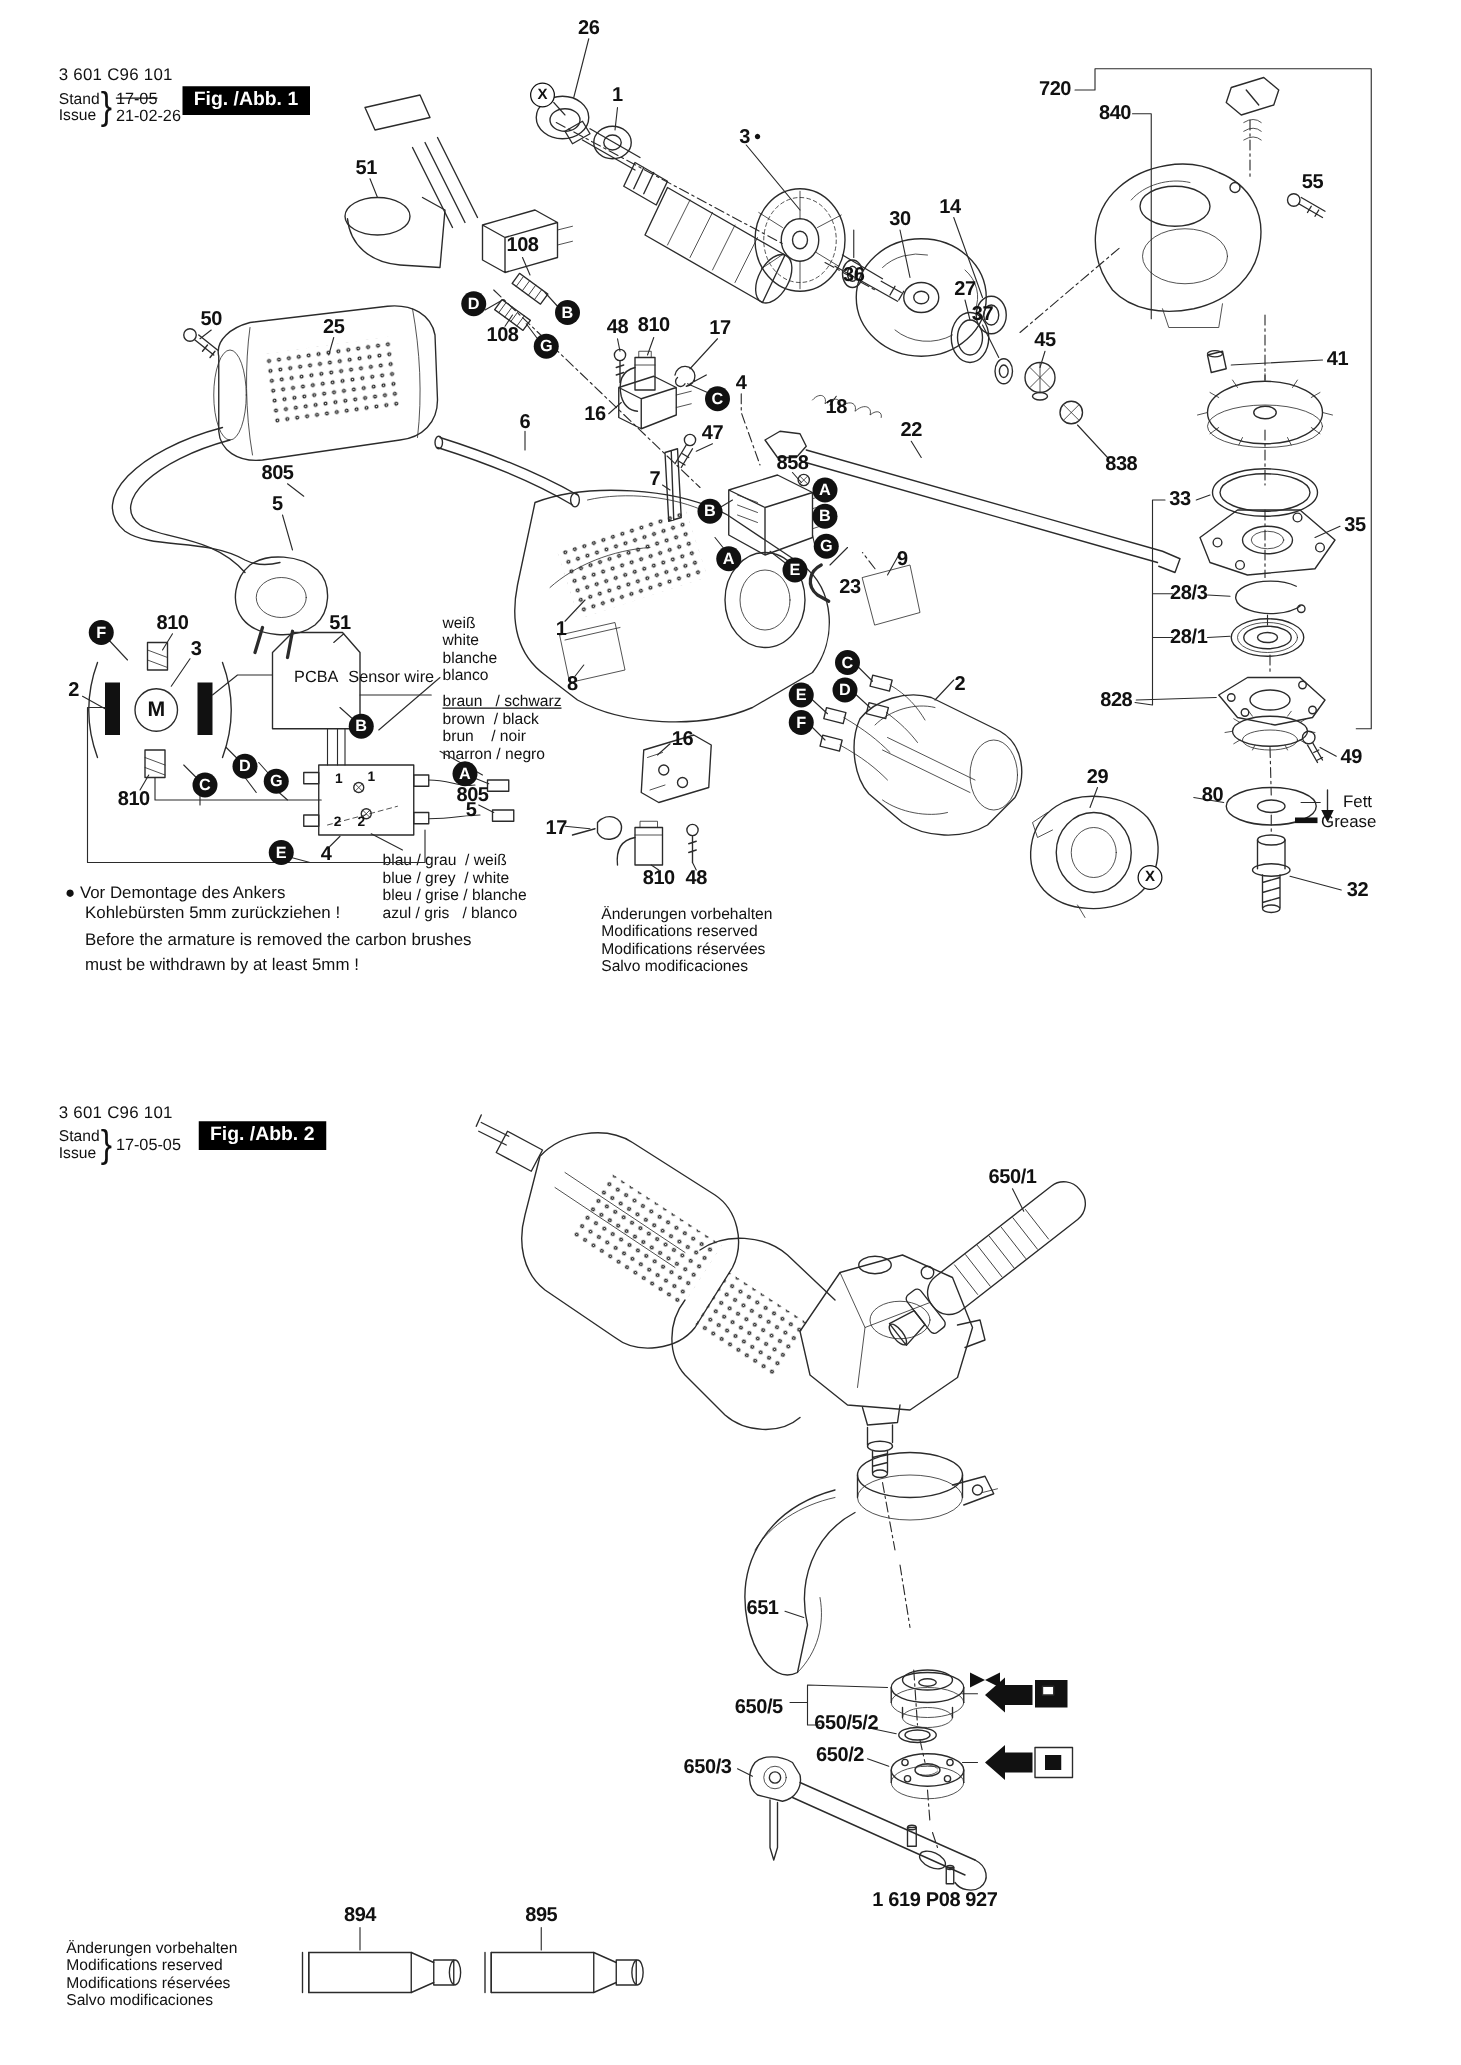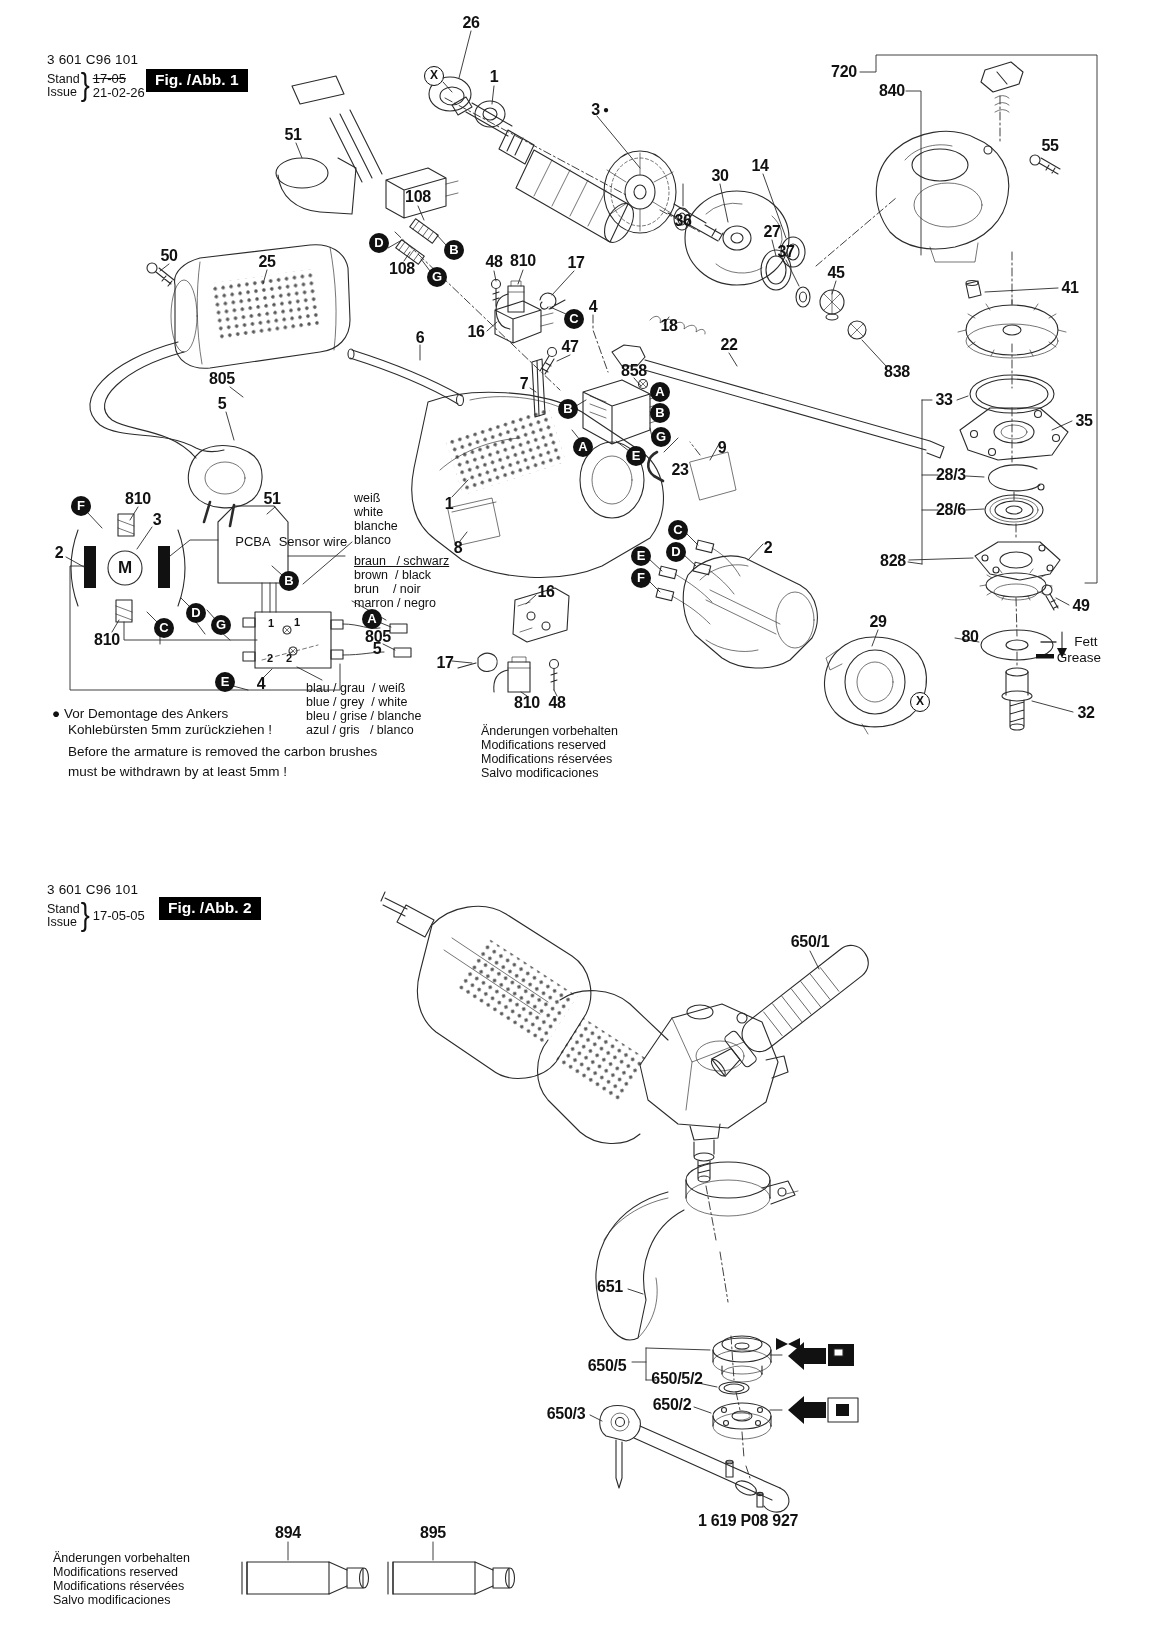--- a/index.html
+++ b/index.html
@@ -474,21 +474,21 @@
       <div class="co co-n" style="left: 786px; top: 252px;">37</div>
       <div class="co co-n" style="left: 844px; top: 72px;">720</div>
       <div class="co co-n" style="left: 892px; top: 91px;">840</div>
       <div class="co co-n" style="left: 1050px; top: 146px;">55</div>
       <div class="co co-n" style="left: 1070px; top: 288px;">41</div>
       <div class="co co-n" style="left: 836px; top: 273px;">45</div>
       <div class="co co-n" style="left: 897px; top: 372px;">838</div>
       <div class="co co-n" style="left: 944px; top: 400px;">33</div>
       <div class="co co-n" style="left: 1084px; top: 421px;">35</div>
       <div class="co co-n" style="left: 951px; top: 475px;">28/3</div>
-      <div class="co co-n" style="left: 951px; top: 510px;">28/6</div>
+      <div class="co co-n" style="left: 951px; top: 510px;">28/1</div>
       <div class="co co-n" style="left: 893px; top: 561px;">828</div>
       <div class="co co-n" style="left: 1081px; top: 606px;">49</div>
       <div class="co co-n" style="left: 942px; top: 637px; margin-left: 28px;">80</div>
       <div class="co co-n" style="left: 878px; top: 622px;">29</div>
       <div class="co co-n" style="left: 1086px; top: 713px;">32</div>
       <div class="co co-x" style="left: 920px; top: 702px;">X</div>
       <div class="co co-t2" style="left: 1086px; top: 641px;">Fett</div>
       <div class="co co-t2" style="left: 1079px; top: 657px;">Grease</div>
       <div class="co co-n" style="left: 293px; top: 135px;">51</div>
       <div class="co co-n" style="left: 418px; top: 197px;">108</div>

